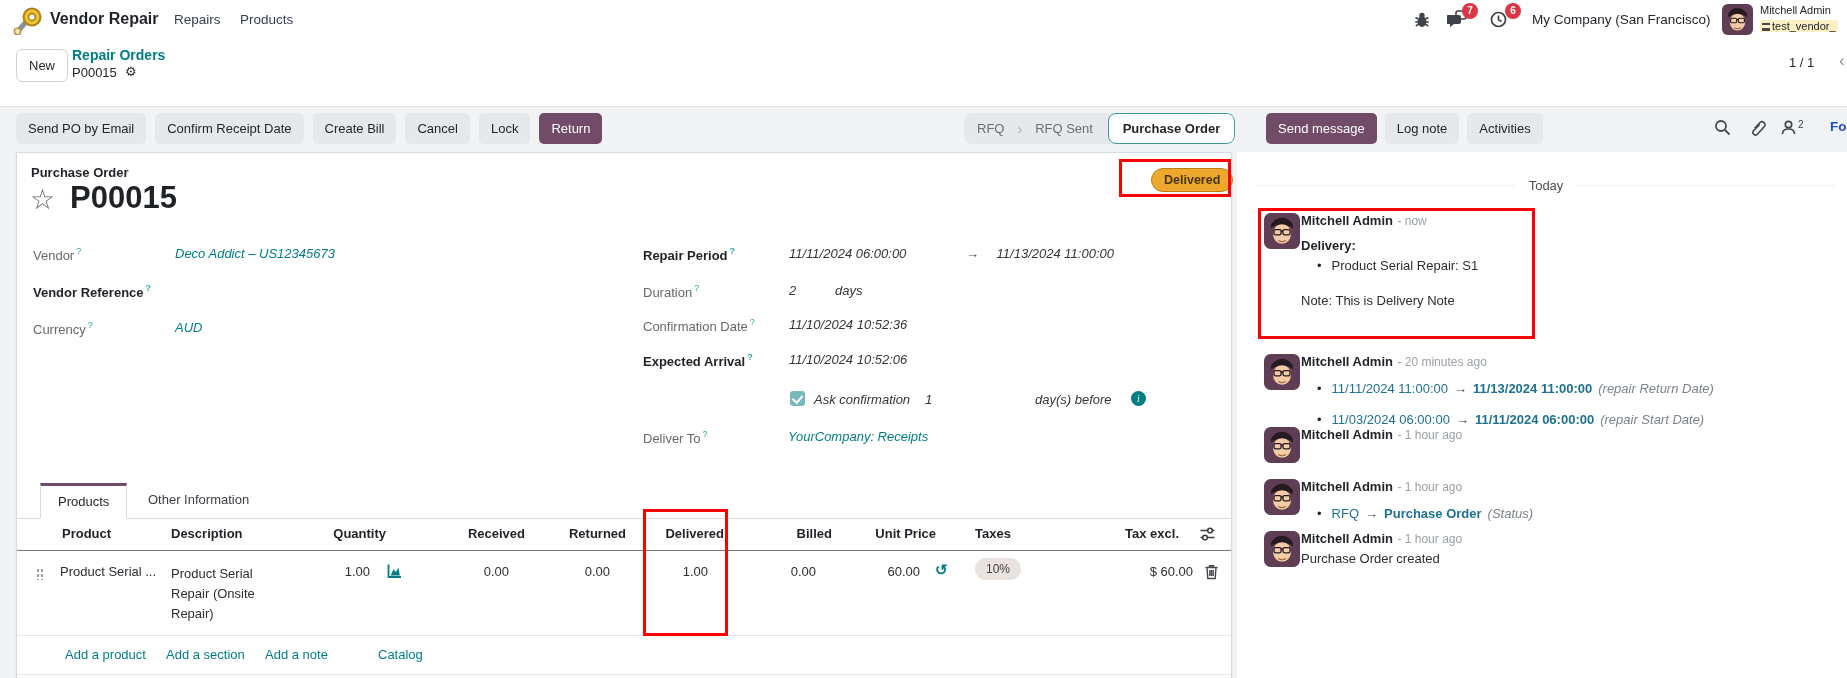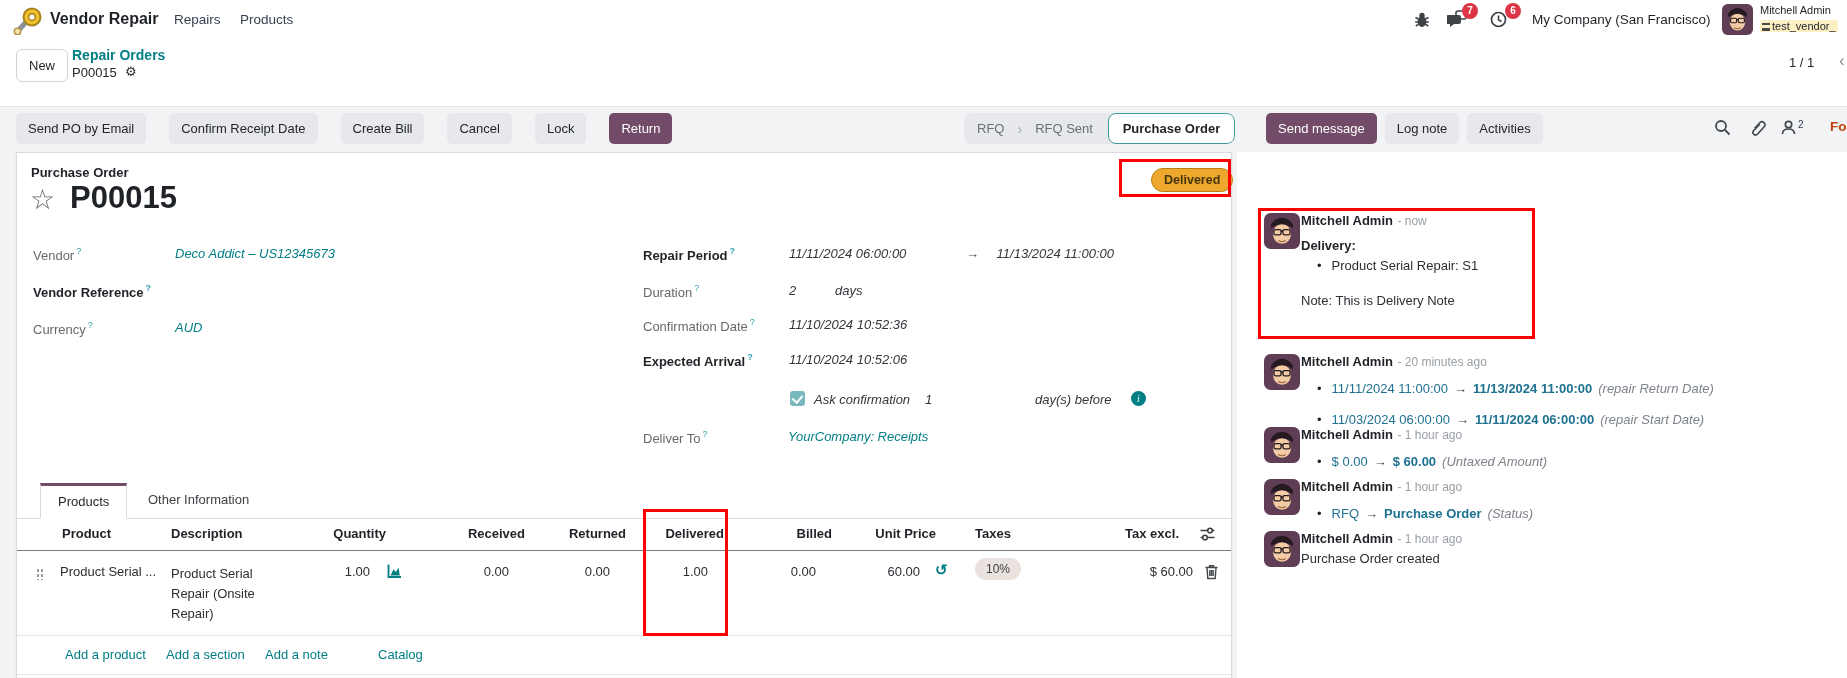--- a/index.html
+++ b/index.html
@@ -33,31 +33,31 @@
   
   .lower-bg { position:absolute; left:0; top:106px; width:1847px; height:572px;
               background:#f2f3f5; border-top:1px solid #e3e5e8; }
 
   
   .action-bar { position:absolute; left:0; top:106px; width:1847px; height:46px; }
   .btn { height:31px; padding:0 12px; border:none; border-radius:5px; font-size:13px;
          font-family:"Liberation Sans",sans-serif; cursor:pointer; }
   .btn-sec { background:#e6e8eb; color:#24262a; }
   .btn-pri { background:#714B67; color:#fff; }
-  .left-btns { position:absolute; left:16px; top:7px; display:flex; gap:23px; }
+  .left-btns { position:absolute; left:16px; top:7px; display:flex; gap:9px; }
   .statusbar { position:absolute; left:964px; top:7px; width:271px; height:31px; background:#e6e8eb;
                border-radius:8px; display:flex; align-items:center; overflow:hidden; }
   .status-step { font-size:13px; color:#6a7076; padding:0 13px; cursor:pointer; }
   .status-sep::after { content:"›"; color:#aab0b6; font-size:14px; }
   .status-active { margin-left:2px; flex:1; height:31px; background:#fff; border:1px solid #3d9b9b;
                    border-radius:8px; display:flex; align-items:center; justify-content:center;
                    font-size:13px; font-weight:700; color:#1f2227; cursor:pointer; }
   .chat-btns { position:absolute; top:7px; display:flex; gap:8px; }
   .chat-icons { position:absolute; top:13px; display:flex; align-items:flex-start; cursor:pointer; }
-  .follow-txt { position:absolute; left:1830px; top:13px; font-size:13.5px; font-weight:700; color:#c2410c; cursor:pointer; }
+  .follow-txt { position:absolute; left:1830px; top:13px; font-size:13.5px; font-weight:700; color:#1d4ed8; cursor:pointer; }
   .sup-cnt { font-size:10px; color:#374151; margin-left:1px; vertical-align:top; }
 
   
   .sheet { position:absolute; left:16px; top:152px; width:1216px; height:526px; background:#fff;
            border:1px solid #d7dade; border-bottom:none; box-shadow:0 1px 3px rgba(0,0,0,.05); }
   .doc-type { position:absolute; left:14px; top:12px; font-size:13px; font-weight:700; color:#1f2227; }
   .fav-star { position:absolute; left:13px; top:30px; font-size:28px; color:#62686e; cursor:pointer; }
   .doc-name { position:absolute; left:53px; top:27px; font-size:31px; font-weight:700; color:#1f2227; }
   .badge { position:absolute; left:1134px; top:15px; height:24px; padding:0 12px; border-radius:13px;
            background:#efa82e; border:1px solid #bb7f0f; color:#46350a; font-size:12.5px;
@@ -329,20 +329,23 @@
   <div class="row-line"></div>
 
   <span class="ft-link" style="left:48px;">Add a product</span>
   <span class="ft-link" style="left:149px;">Add a section</span>
   <span class="ft-link" style="left:248px;">Add a note</span>
   <span class="ft-link" style="left:361px;">Catalog</span>
   <div class="bot-line"></div>
 </section>
 
 <aside class="chatter">
+  <div class="day-sep">
+      <span>Today</span>
+    </div>
 
   <div class="msg" style="top:59px;">
     <span class="ava">
       <svg width="36" height="36" viewBox="0 0 38 38">
           <rect width="38" height="38" rx="7" fill="#5f3d54"></rect>
           <ellipse cx="19" cy="22" rx="9.5" ry="10.5" fill="#f3cba5"></ellipse>
           <path d="M7.5 16 Q19 8 30.5 16 L30.5 12 Q26 5 19 5 Q12 5 7.5 12 Z" fill="#241a20"></path>
           <rect x="10.5" y="17.5" width="7.5" height="5.5" rx="1.5" fill="none" stroke="#241a20" stroke-width="1.4"></rect>
           <rect x="20" y="17.5" width="7.5" height="5.5" rx="1.5" fill="none" stroke="#241a20" stroke-width="1.4"></rect>
           <path d="M18 19 h2" stroke="#241a20" stroke-width="1.4"></path>
@@ -383,21 +386,20 @@
           <ellipse cx="19" cy="22" rx="9.5" ry="10.5" fill="#f3cba5"></ellipse>
           <path d="M7.5 16 Q19 8 30.5 16 L30.5 12 Q26 5 19 5 Q12 5 7.5 12 Z" fill="#241a20"></path>
           <rect x="10.5" y="17.5" width="7.5" height="5.5" rx="1.5" fill="none" stroke="#241a20" stroke-width="1.4"></rect>
           <rect x="20" y="17.5" width="7.5" height="5.5" rx="1.5" fill="none" stroke="#241a20" stroke-width="1.4"></rect>
           <path d="M18 19 h2" stroke="#241a20" stroke-width="1.4"></path>
           <path d="M15 29 Q19 31.5 23 29" stroke="#a06a43" stroke-width="1.4" fill="none"></path>
         </svg>
     </span>
     <div class="msg-body">
       <div><span class="m-author">Mitchell Admin</span> <span class="m-time"><span>-</span> <span>1 hour ago</span></span></div>
-      <div class="track"><span class="blt">•</span><span class="t-old plain">$ 0.00</span><span class="t-arr">→</span><span class="t-new">$ 60.00</span><span class="t-fld">(Untaxed Amount)</span></div>
     </div>
   </div>
 
   <div class="msg" style="top:325px;">
     <span class="ava">
       <svg width="36" height="36" viewBox="0 0 38 38">
           <rect width="38" height="38" rx="7" fill="#5f3d54"></rect>
           <ellipse cx="19" cy="22" rx="9.5" ry="10.5" fill="#f3cba5"></ellipse>
           <path d="M7.5 16 Q19 8 30.5 16 L30.5 12 Q26 5 19 5 Q12 5 7.5 12 Z" fill="#241a20"></path>
           <rect x="10.5" y="17.5" width="7.5" height="5.5" rx="1.5" fill="none" stroke="#241a20" stroke-width="1.4"></rect>

